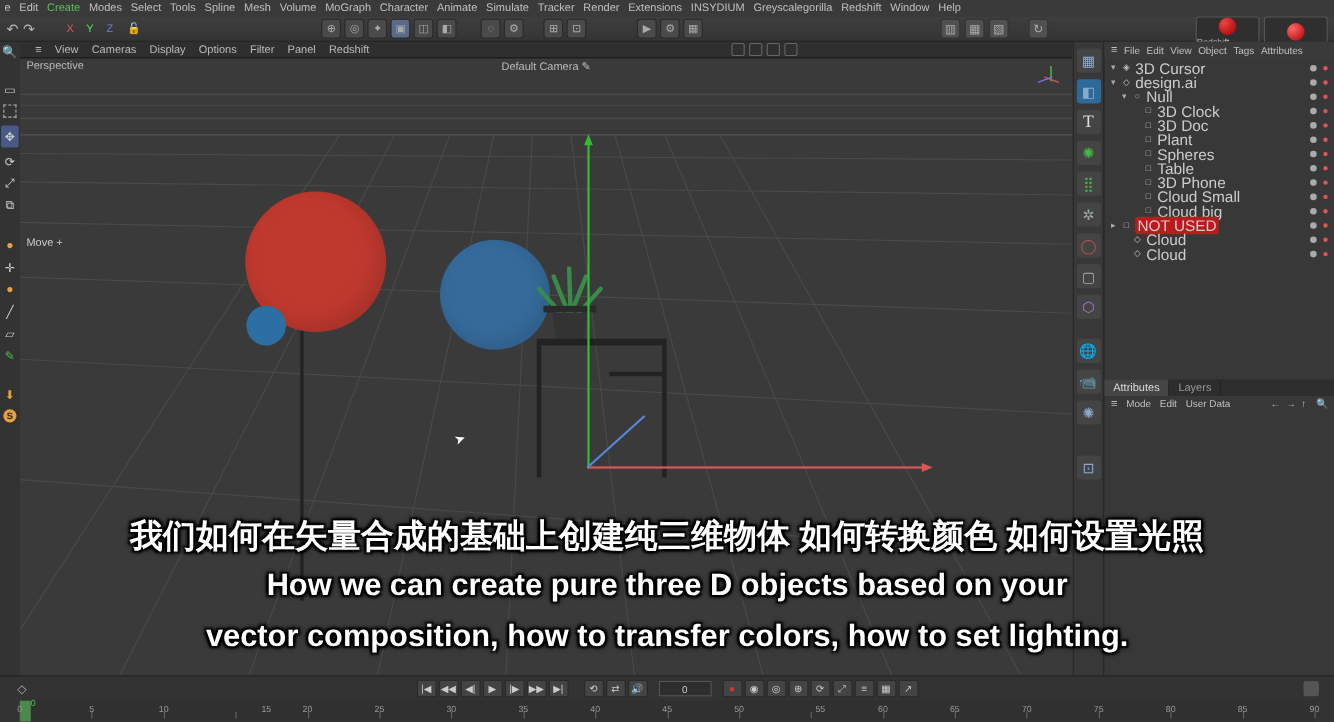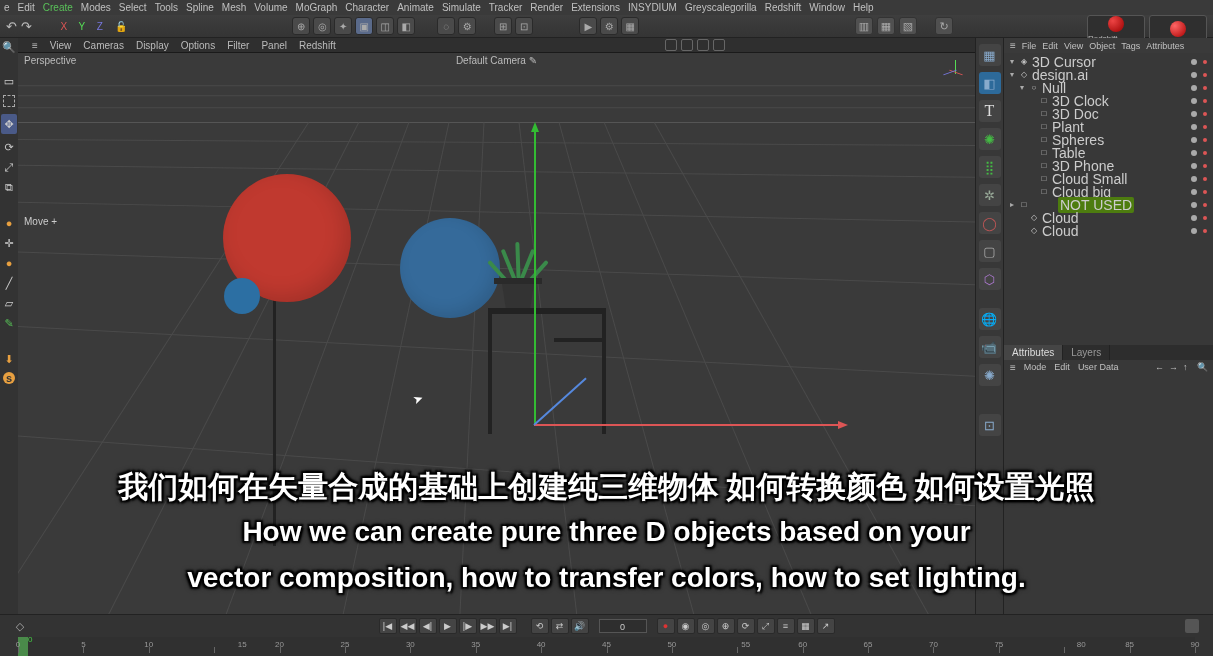--- a/index.html
+++ b/index.html
@@ -167,21 +167,21 @@
   .panel-menu { display:flex; gap:6px; padding:2px 6px; background:#3a3a3a; align-items:center; font-size:9px;}
   .panel-menu span{cursor:default;}
   .burger{font-size:10px;}
   
   .objtree { flex:1; overflow:hidden; padding:2px 0;}
   .orow { display:flex; align-items:center; height:13px; padding-left:4px; gap:3px; position:relative;}
   .redind { width:4px; height:4px; background:#d55; border-radius:50%; position:absolute; right:6px;}
   .eye { width:6px; height:6px; background:#aaa; border-radius:50%; position:absolute; right:16px;}
   .oicon { width:10px; height:10px; display:inline-flex; align-items:center; justify-content:center; font-size:8px;}
   .oname { color:#ccc; font-size:14px;}
-  .oname.sel { background:#4d7c0f; padding:0 2px; border-radius:2px;margin-left:26px;}
+  .oname.sel { background:#b91c1c; padding:0 2px; border-radius:2px;}
   .tri { color:#aaa; font-size:8px; width:8px; text-align:center;}
   .ind1 { margin-left:10px;}
   .ind2 { margin-left:20px;}
   
   .attr-tabs{ display:flex; background:#2d2d2d; height:15px; align-items:center;}
   .attrbody{ flex:0 0 260px; background:#383838;}
   .attr-menu{display:flex; gap:8px; padding:2px 6px; font-size:9px; position:relative;}
   .attr-icons{position:absolute; right:6px; display:flex; gap:4px;}
   .ai{width:10px;height:10px; display:inline-block;}
   
@@ -601,21 +601,21 @@
       <div class="tl-num" style="left: 61.1111%; padding-left: 17px;">55</div>
       <div class="tl-tick" style="left: 66.6667%;"></div>
       <div class="tl-num" style="left: 66.6667%;">60</div>
       <div class="tl-tick" style="left: 72.2222%;"></div>
       <div class="tl-num" style="left: 72.2222%;">65</div>
       <div class="tl-tick" style="left: 77.7778%;"></div>
       <div class="tl-num" style="left: 77.7778%;">70</div>
       <div class="tl-tick" style="left: 83.3333%;"></div>
       <div class="tl-num" style="left: 83.3333%;">75</div>
       <div class="tl-tick" style="left: 88.8889%;"></div>
-      <div class="tl-num" style="left: 88.8889%; margin-left: 17px;">80</div>
+      <div class="tl-num" style="left: 88.8889%;">80</div>
       <div class="tl-tick" style="left: 94.4444%;"></div>
       <div class="tl-num" style="left: 94.4444%;">85</div>
       <div class="tl-tick" style="left: 100%;"></div>
       <div class="tl-num" style="left: 100%;">90</div>
     </div>
 </div>
 
 <div class="subtitle sub-zh">我们如何在矢量合成的基础上创建纯三维物体 如何转换颜色 如何设置光照</div>
 <div class="subtitle sub-en1">How we can create pure three D objects based on your</div>
 <div class="subtitle sub-en2">vector composition, how to transfer colors, how to set lighting.</div>

